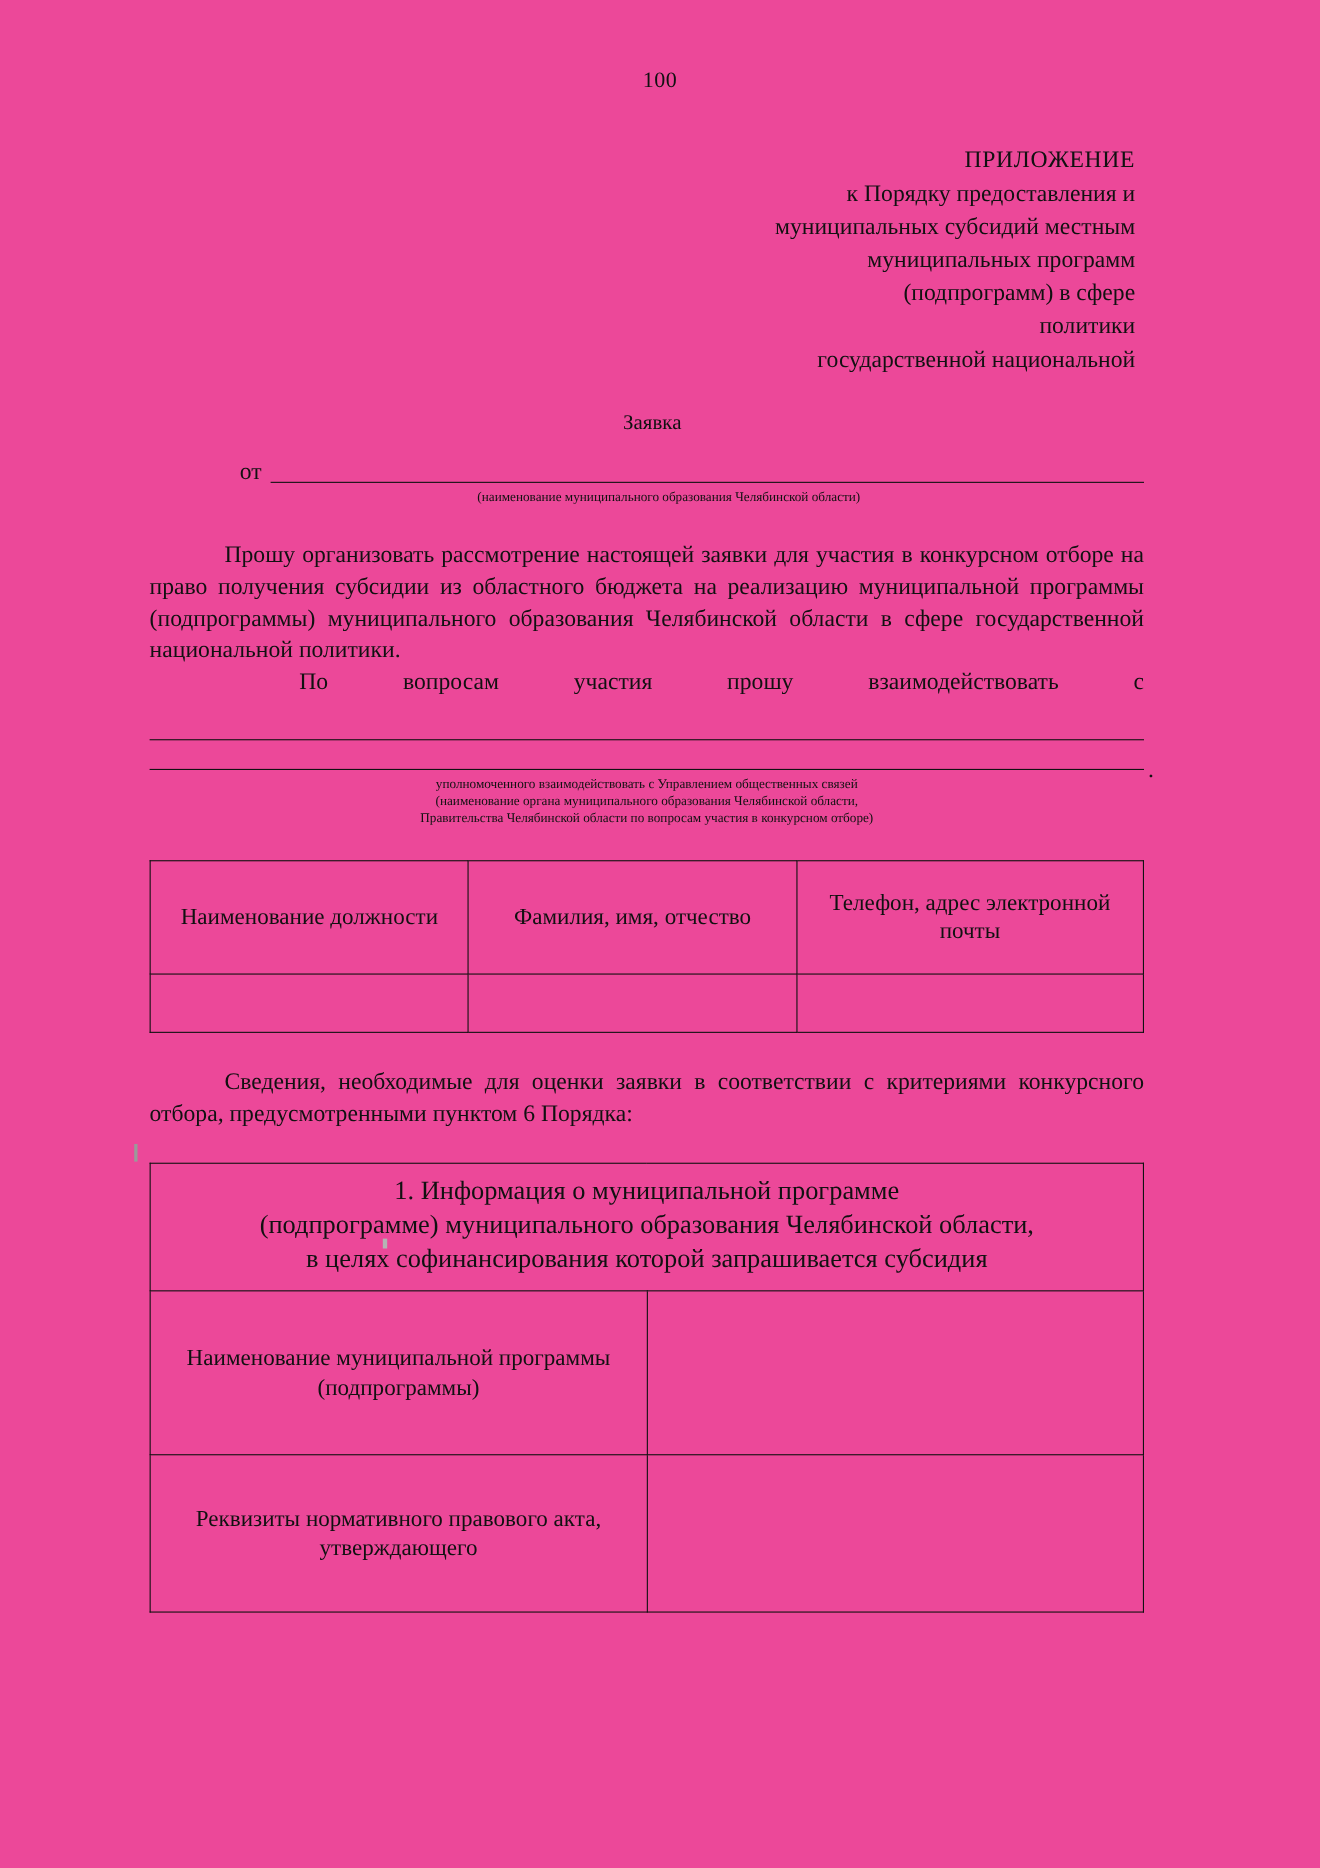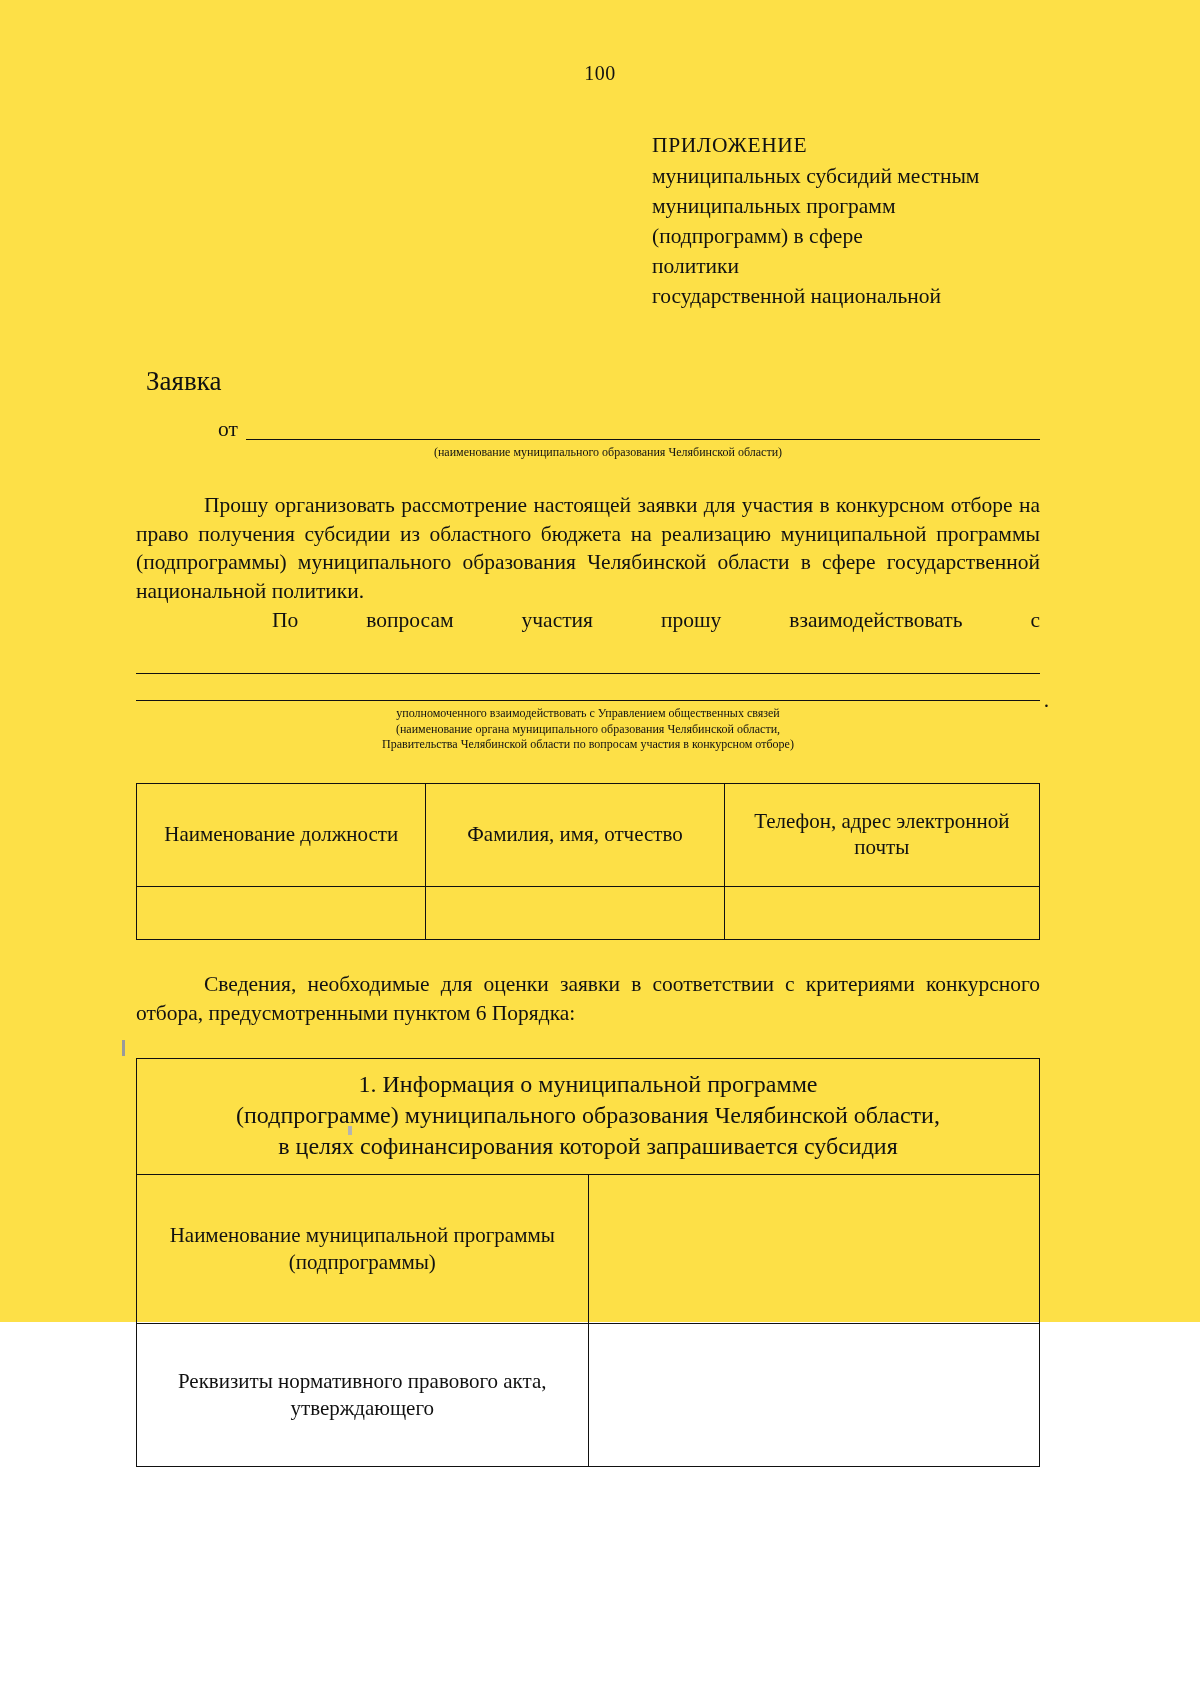--- a/index.html
+++ b/index.html
@@ -13,22 +13,22 @@
     height: 1698px;
     position: relative;
     font-family: "Liberation Serif", "DejaVu Serif", serif;
     color: #111111;
     overflow: hidden;
   }
 
   .page {
     position: relative;
     width: 1200px;
-    height: 1322px;
-    background: #fde047;
+    height: 1698px;
+    background: #ec4899;
     box-sizing: border-box;
   }
 
   
   .page-number {
     position: absolute;
     top: 62px;
     left: 0;
     width: 1200px;
     text-align: center;
@@ -42,35 +42,36 @@
     left: 136px;
     top: 130px;
     width: 904px;
   }
 
   
   .appendix-block {
     width: 380px;
     margin-left: auto;
     margin-right: 8px;
-    text-align: left;
+    text-align: right;
     font-size: 21.5px;
     line-height: 1.40;
   }
   .appendix-title {
     letter-spacing: 0.6px;
     margin-bottom: 1px;
   }
   .appendix-line { white-space: nowrap; }
   .appendix-sub { }
 
   
   .zayavka {
-    font-size: 27px;
-    margin-top: 54px;
+    text-align: center;
+    font-size: 19px;
+    margin-top: 32px;
     padding-left: 10px;
   }
 
   
   .from-row {
     display: flex;
     align-items: flex-end;
     margin-top: 22px;
     padding-left: 48px;
   }
@@ -197,20 +198,21 @@
 
 <div class="page">
 
   <div class="page-number">100</div>
 
   <div class="content">
 
     <div class="appendix-block">
       <div class="appendix-title">ПРИЛОЖЕНИЕ</div>
       <div class="appendix-sub">
+        <div class="appendix-line">к Порядку предоставления и</div>
         <div class="appendix-line">муниципальных субсидий местным</div>
         <div class="appendix-line">муниципальных программ</div>
         <div class="appendix-line">(подпрограмм) в сфере</div>
         <div class="appendix-line">политики</div>
         <div class="appendix-line">государственной национальной</div>
       </div>
     </div>
 
     <div class="zayavka">Заявка</div>
 

